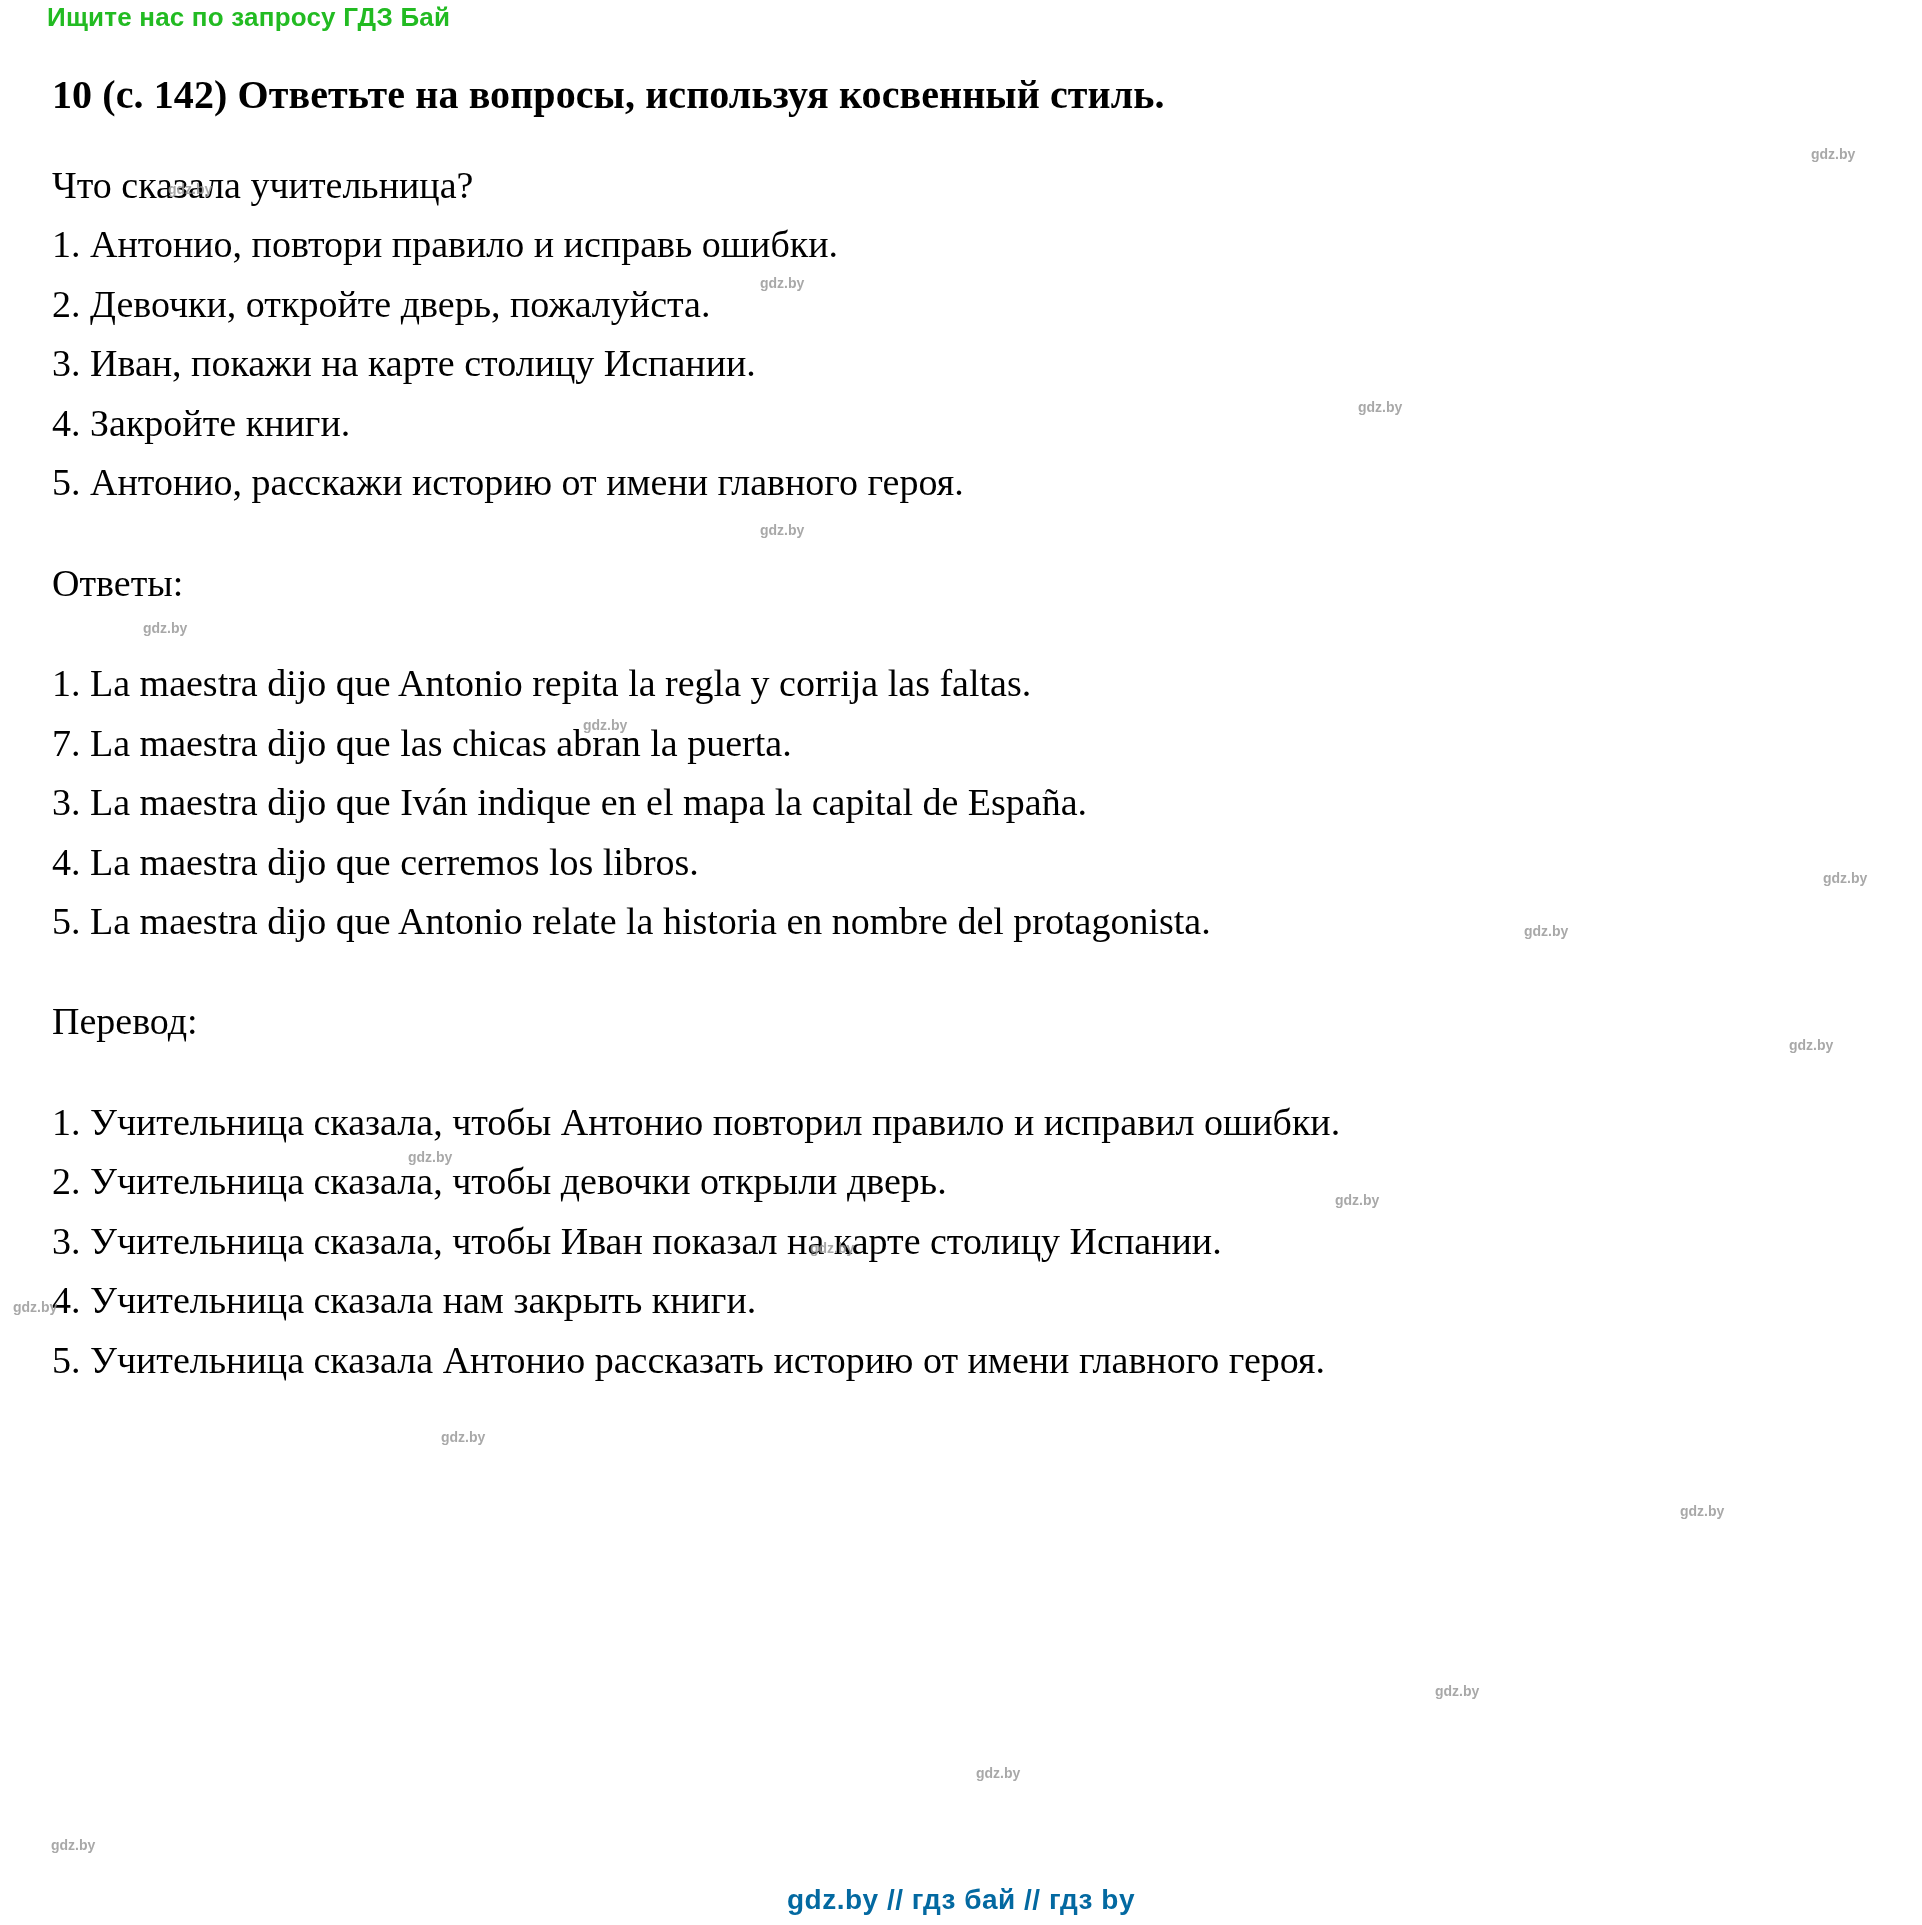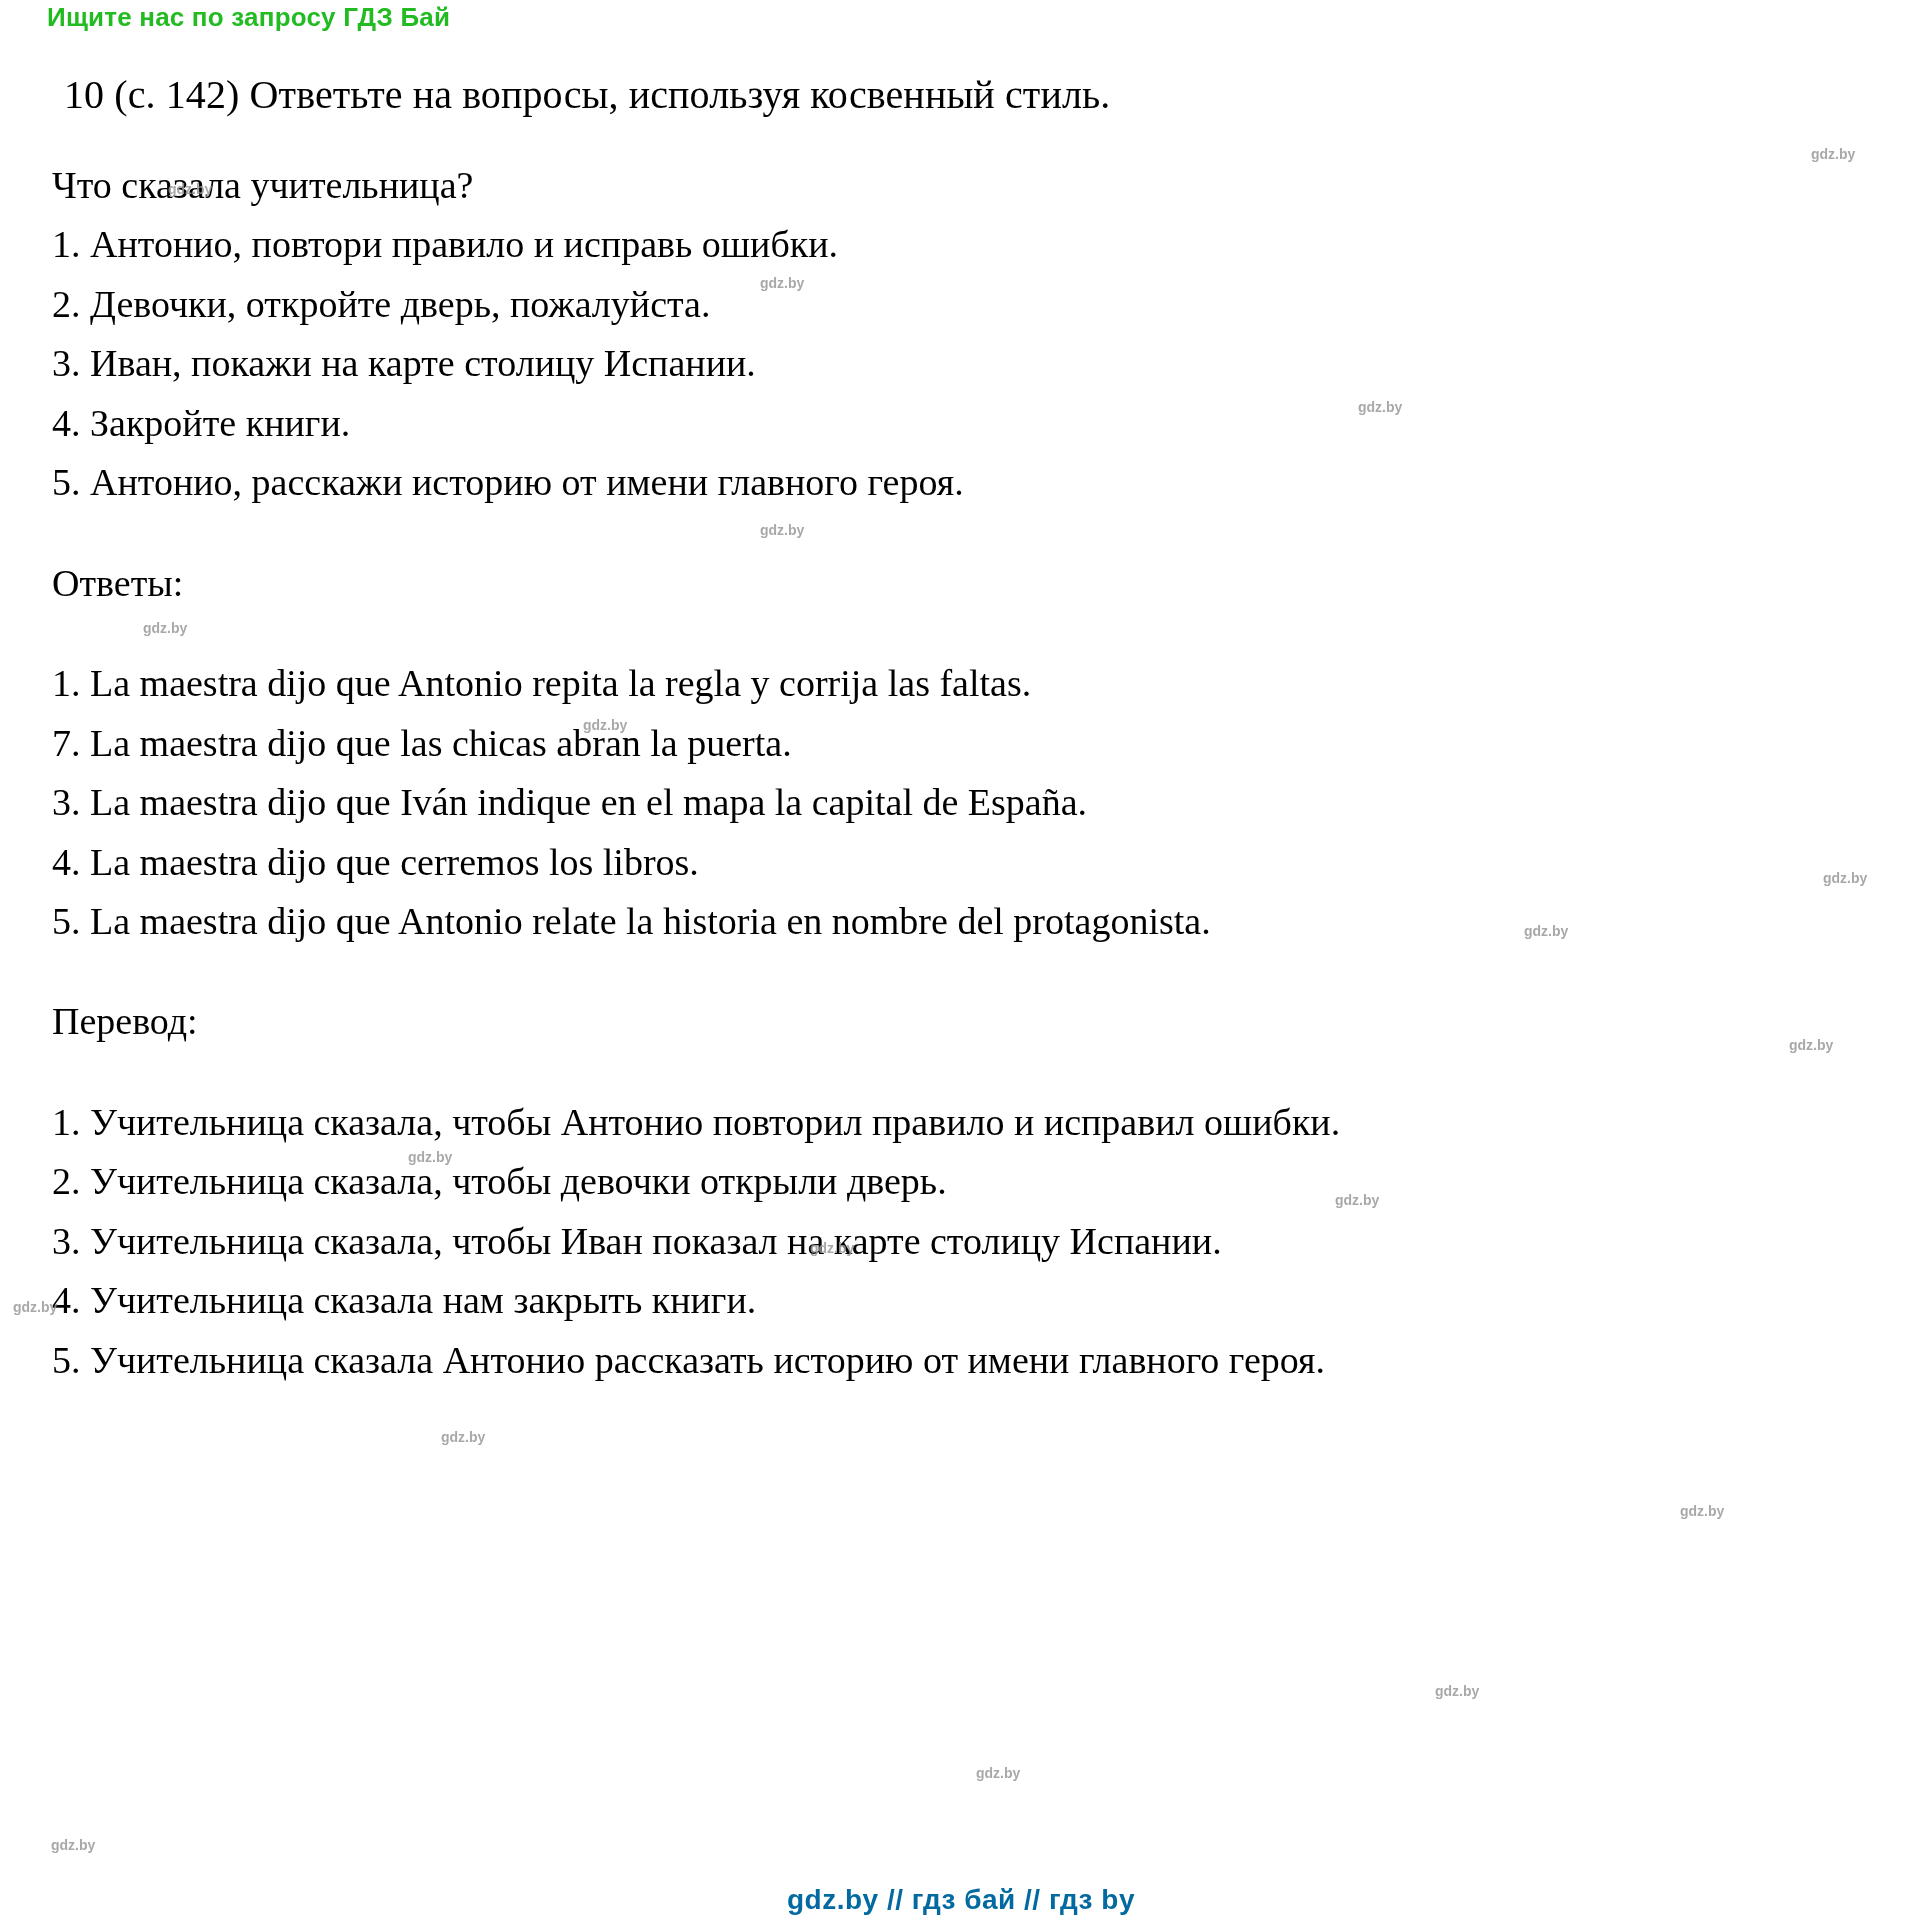--- a/index.html
+++ b/index.html
@@ -38,22 +38,22 @@
     padding-left: 47px;
   }
 
   .content {
     position: relative;
     padding-top: 72px;
   }
 
   h1.task-title {
     font-size: 40px;
-    font-weight: normal;
-    margin: 0 0 41px 12px;
+    font-weight: bold;
+    margin: 0 0 41px 0;
     line-height: 1.15;
     letter-spacing: 0.1px;
   }
 
   .line {
     font-size: 38px;
     line-height: 1.42;
     margin: 0 0 5.5px 0;
   }
 

